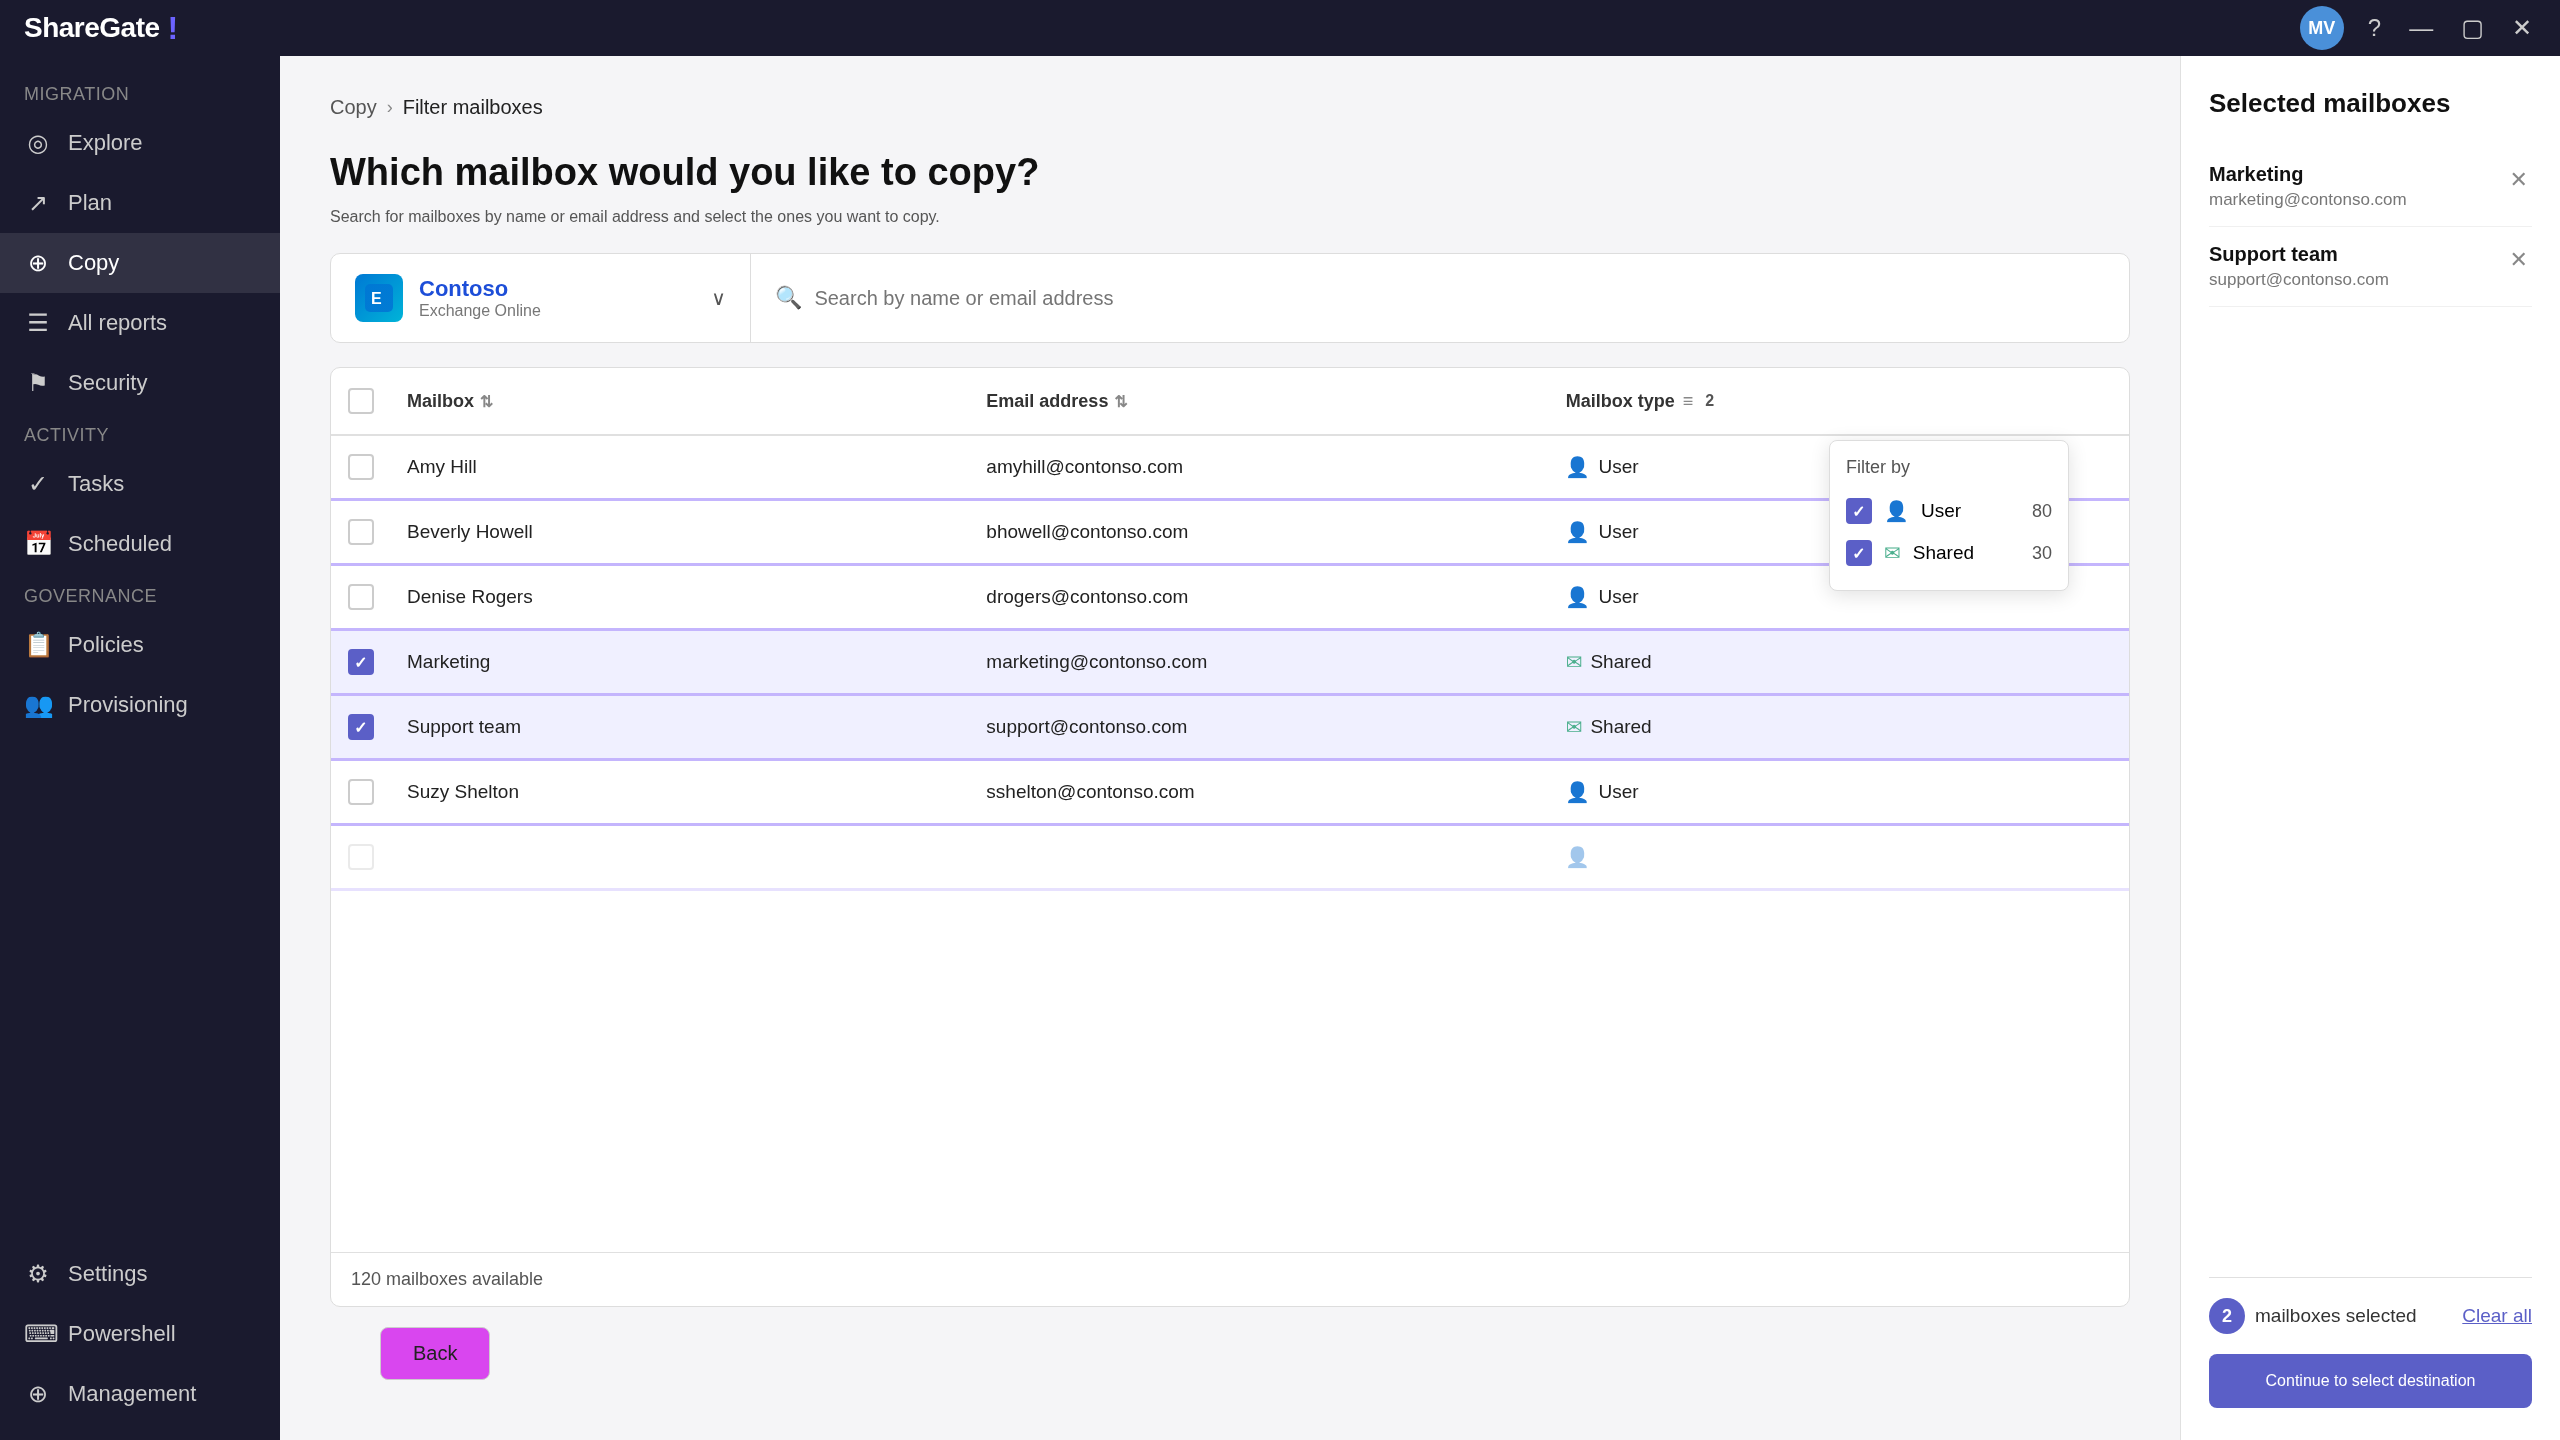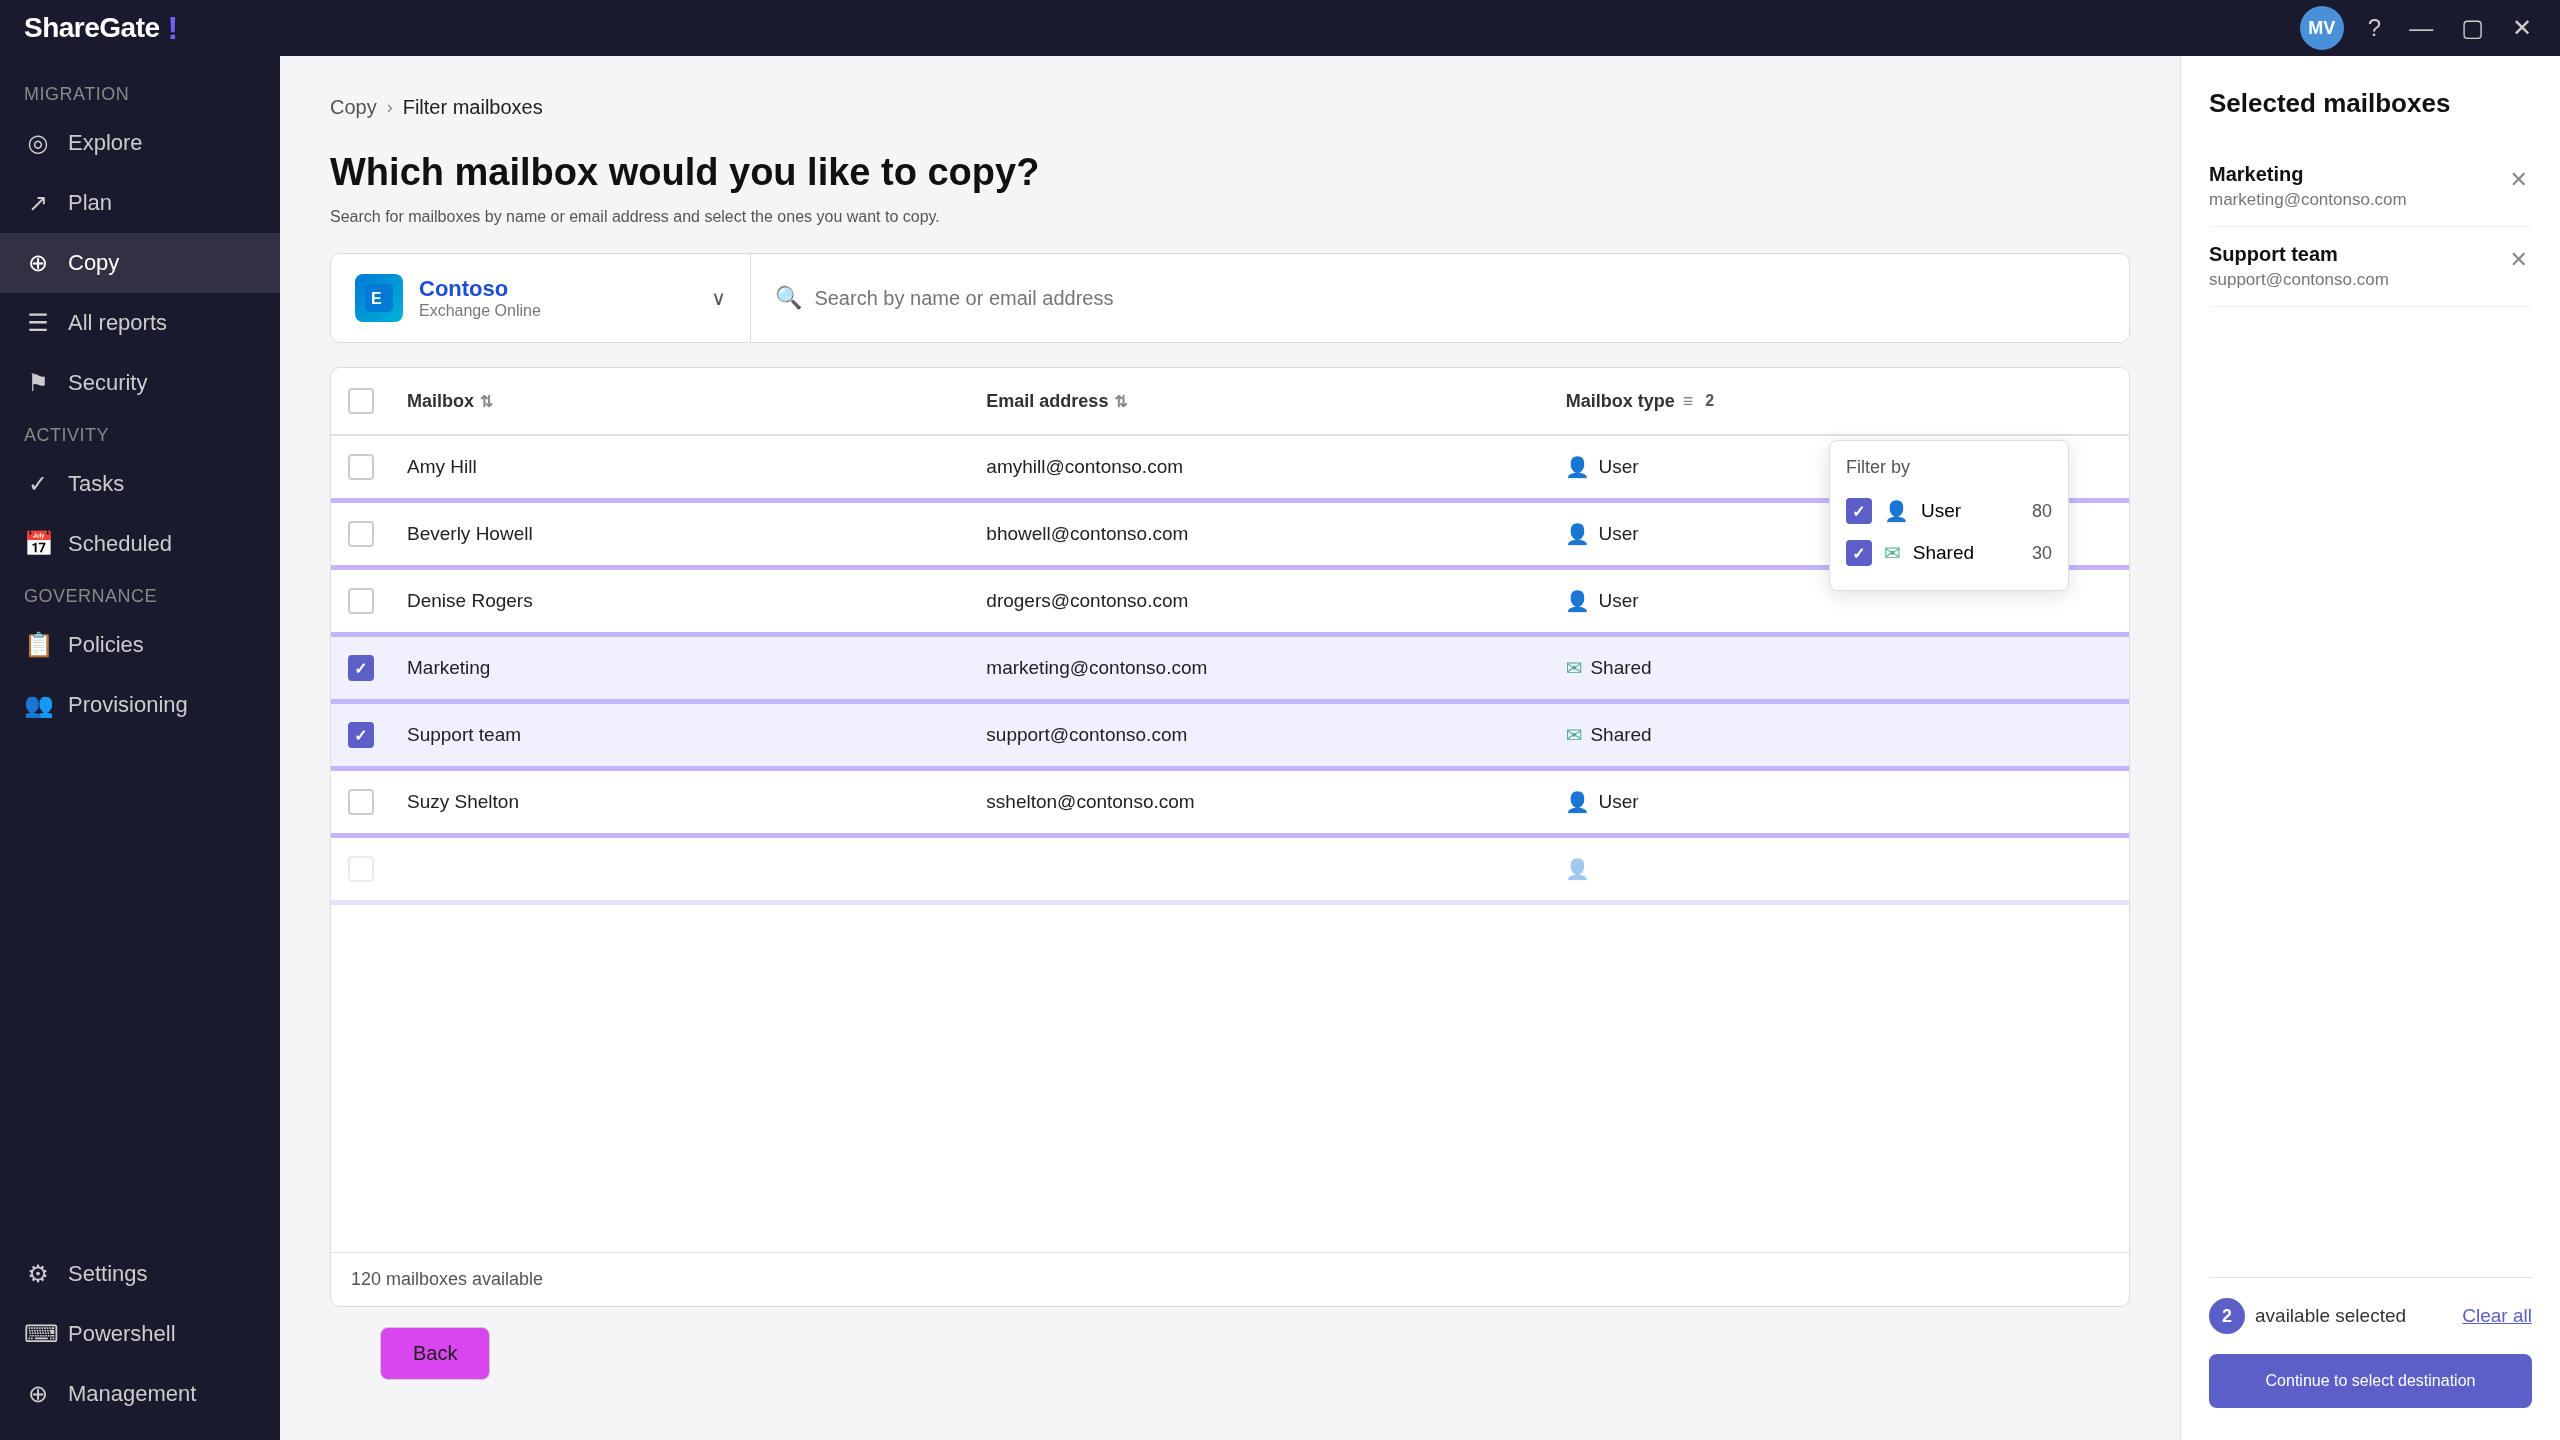--- a/index.html
+++ b/index.html
@@ -286,21 +286,21 @@
       margin-left: 4px;
     }
 
     .table-body {
       flex: 1;
       overflow-y: auto;
     }
     .table-row {
       display: grid;
       grid-template-columns: 60px 1fr 1fr 1fr;
-      border-bottom: 5px solid #c4b5fd;
+      border-bottom: 3px solid #c4b5fd;
       align-items: center;
     }
     .td {
       padding: 18px 16px;
       font-size: 19px;
       color: #222;
     }
     .td-check {
       display: flex;
       align-items: center;
@@ -770,21 +770,21 @@
           <div class="selected-item">
             <div>
               <div class="selected-name">Support team</div>
               <div class="selected-email">support@contonso.com</div>
             </div>
             <button class="remove-btn">✕</button>
           </div>
 
           <div class="right-panel-footer">
             <div class="selected-count-badge">2</div>
-            <span class="selected-count-text">available selected</span>
+            <span class="selected-count-text">mailboxes selected</span>
             <button class="clear-all-btn">Clear all</button>
           </div>
           <button class="continue-btn">Continue to select destination</button>
         </div>
 
       </div>
     </div>
 
   </div>
 </div>

